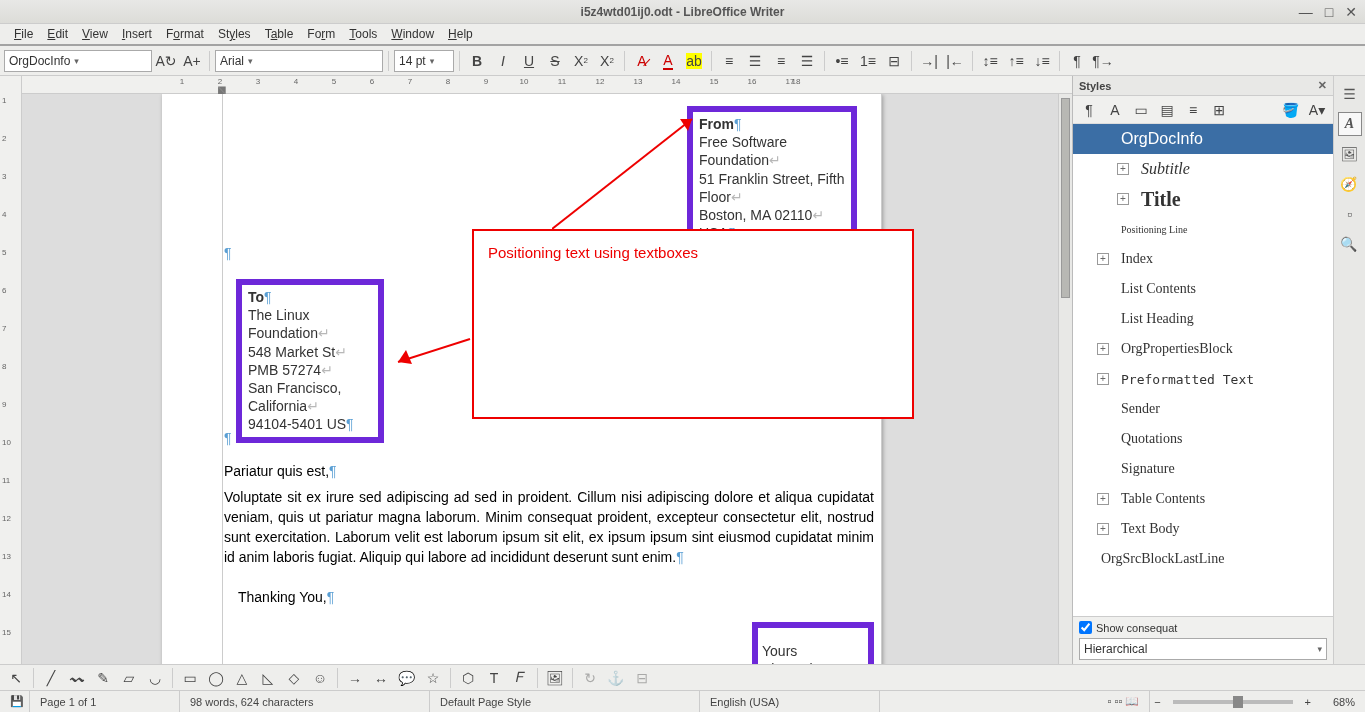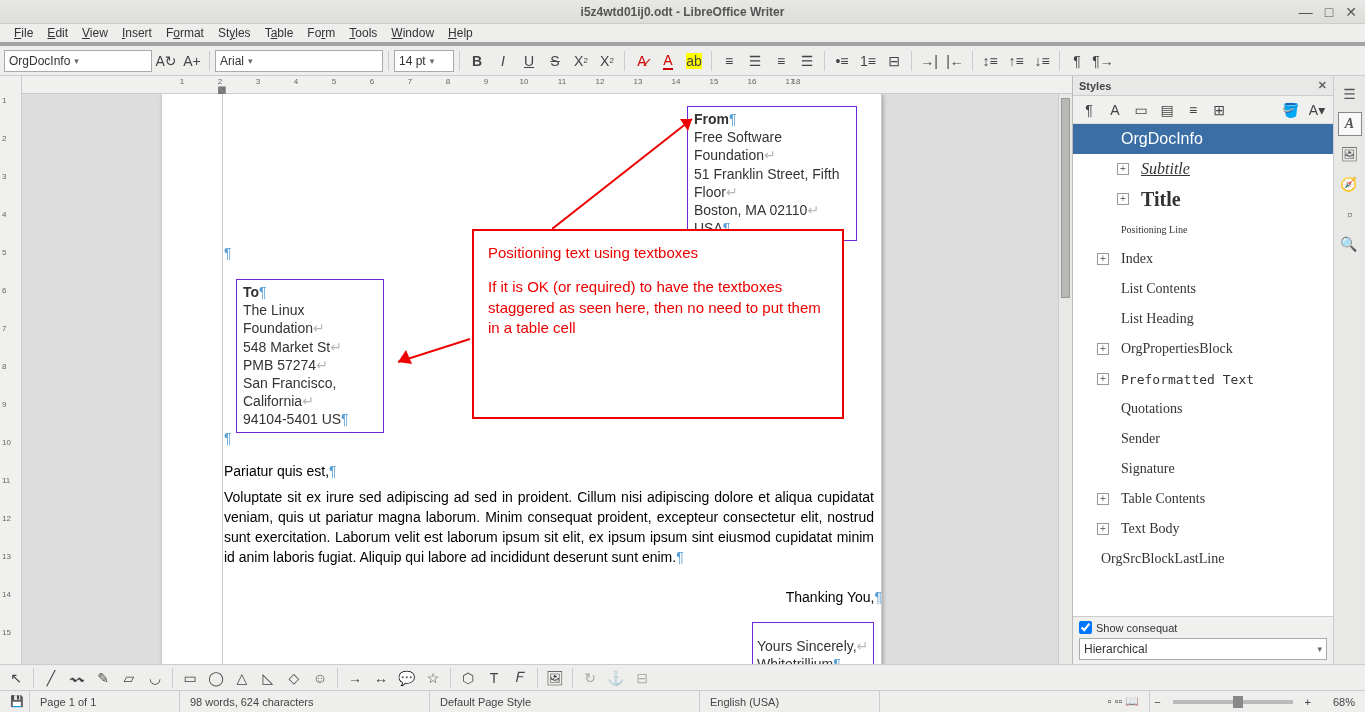--- a/index.html
+++ b/index.html
@@ -1,41 +1,41 @@
 <!DOCTYPE html>
 <html><head>
 <meta charset="utf-8">
 <style>
 * { box-sizing: border-box; margin: 0; padding: 0; font-family: "Liberation Sans", Arial, sans-serif; }
 body { width: 1365px; height: 712px; background: #eeeeec; overflow: hidden; display: flex; flex-direction: column; font-size: 12px; color: #333; }
 .titlebar { height: 24px; background: linear-gradient(#e8e8e6, #dcdcd8); display: flex; align-items: center; justify-content: center; position: relative; border-bottom: 1px solid #ccc; }
 .titlebar .title { font-weight: bold; font-size: 12px; color: #555; }
 .titlebar .controls { position: absolute; right: 8px; display: flex; gap: 12px; font-size: 14px; color: #555; }
-.menubar { height: 22px; background: #eeeeec; display: flex; align-items: center; padding: 0 8px; gap: 2px; font-size: 12px; border-bottom: 4px solid #a3a3a3; text-align: center; }
+.menubar { height: 22px; background: #eeeeec; display: flex; align-items: center; padding: 0 8px; gap: 2px; font-size: 12px; border-bottom: 2px solid #a3a3a3; text-align: center; }
 .menubar .item { padding: 2px 6px; cursor: default; }
 .menubar .item u { text-decoration: underline; }
 .toolbar { height: 30px; background: #eeeeec; display: flex; align-items: center; padding: 0 4px; gap: 2px; border-bottom: 1px solid #ccc; }
 .combo { height: 22px; background: #fff; border: 1px solid #aaa; display: flex; align-items: center; padding: 0 4px; font-size: 12px; position: relative; }
 .combo .drop { margin-left: 4px; font-size: 9px; color: #666; }
 .tb-btn { width: 24px; height: 24px; display: flex; align-items: center; justify-content: center; font-size: 14px; color: #444; border: 1px solid transparent; }
 .sep { width: 1px; height: 20px; background: #ccc; margin: 0 3px; }
 .main { flex: 1; display: flex; position: relative; overflow: hidden; }
 .vruler { width: 22px; background: #f0f0ee; border-right: 1px solid #ccc; position: relative; }
 .vruler .tick { position: absolute; left: 2px; font-size: 8px; color: #666; }
 .docwrap { flex: 1; display: flex; flex-direction: column; overflow: hidden; position: relative; }
 .hruler { height: 18px; background: #f0f0ee; border-bottom: 1px solid #ccc; position: relative; }
 .hruler-inner { position: absolute; left: 140px; right: 0; height: 100%; }
 .hruler .tick { position: absolute; top: 1px; font-size: 8px; color: #666; transform: translateX(-50%); }
 .hruler .marker { position: absolute; top: 8px; font-size: 10px; color: #777; }
 .docarea { flex: 1; background: #ddd; overflow: auto; position: relative; }
 .page { position: absolute; left: 140px; top: 0; width: 720px; min-height: 700px; background: #fff; box-shadow: 1px 1px 4px rgba(0,0,0,0.3); }
 .margin-guide { position: absolute; border: 0; }
 .margin-guide.left { left: 60px; top: 0; bottom: 0; border-left: 1px solid #ccc; }
 .margin-guide.right { right: 0px; top: 0; bottom: 0; border-left: 1px solid #ccc; }
-.textframe { position: absolute; border: 1px solid #6d28d9; background: #fff; padding: 3px 6px; font-family: "Liberation Serif", "Times New Roman", serif; font-size: 14px; line-height: 1.3; }
+.textframe { position: absolute; border: 6px solid #6d28d9; background: #fff; padding: 3px 6px; font-family: "Liberation Serif", "Times New Roman", serif; font-size: 14px; line-height: 1.3; }
 .pilcrow { color: #b8b8b8; }
 .pilcrow-blue { color: #5a9fd4; }
 .annot-box { position: absolute; border: 2px solid #e00; background: #fff; padding: 12px 14px; color: #e00; font-size: 15px; line-height: 1.35; }
 .arrow { position: absolute; pointer-events: none; }
 .body-text { position: absolute; font-family: "Liberation Serif", "Times New Roman", serif; font-size: 14px; line-height: 1.35; color: #000; }
 .sidepanel { width: 293px; background: #f0f0ee; border-left: 1px solid #bbb; display: flex; }
 .styles-pane { flex: 1; display: flex; flex-direction: column; }
 .pane-title { height: 20px; background: #e8e8e6; border-bottom: 1px solid #ccc; display: flex; align-items: center; padding: 0 6px; font-size: 11px; font-weight: bold; color: #444; }
 .pane-title .close { margin-left: auto; color: #666; }
 .styles-toolbar { height: 28px; background: #f0f0ee; display: flex; align-items: center; padding: 0 4px; gap: 2px; border-bottom: 1px solid #ddd; }
@@ -206,42 +206,41 @@
           <div><span>The Linux Foundation</span><span class="pilcrow">↵</span></div>
           <div><span>548 Market St</span><span class="pilcrow">↵</span></div>
           <div><span>PMB 57274</span><span class="pilcrow">↵</span></div>
           <div><span>San Francisco, California</span><span class="pilcrow">↵</span></div>
           <div><span>94104-5401 US</span><span class="pilcrow-blue">¶</span></div>
         </div>
 
         <div class="body-text" style="left:62px; top:150px"><span class="pilcrow-blue">¶</span></div>
         <div class="body-text" style="left:62px; top:335px"><span class="pilcrow-blue">¶</span></div>
 
-        <div class="annot-box" style="left:310px; top:135px; width:372px; height:190px">
+        <div class="annot-box" style="left:310px; top:135px; width:442px; height:190px">
           <div>Positioning text using textboxes</div>
           <div style="height:14px"></div>
-          <div>If it is OK (or required) to have the textboxes staggered as seen here, then no need to put them in a table cell</div>
         </div>
 
         <svg class="arrow" style="left:390px; top:15px; width:160px; height:125px">
           <line x1="0" y1="120" x2="140" y2="10" stroke="#e00" stroke-width="2"></line>
           <polygon points="140,10 128,10 136,22" fill="#e00"></polygon>
         </svg>
         <svg class="arrow" style="left:228px; top:240px; width:85px; height:45px">
           <line x1="80" y1="5" x2="8" y2="28" stroke="#e00" stroke-width="2"></line>
           <polygon points="8,28 22,30 16,16" fill="#e00"></polygon>
         </svg>
 
         <div class="body-text" style="left:62px; top:368px; width:650px">
           <span>Pariatur quis est,</span><span class="pilcrow-blue">¶</span>
         </div>
         <div class="body-text" style="left:62px; top:394px; width:650px; text-align:justify">
           <span>Voluptate sit ex irure sed adipiscing ad sed in proident. Cillum nisi adipiscing dolore et aliqua cupidatat veniam, quis ut pariatur magna laborum. Minim consequat proident, excepteur consectetur elit, nostrud sunt exercitation. Laborum velit est laborum ipsum sit elit, ex ipsum ipsum sint eiusmod cupidatat minim id anim laboris fugiat. Aliquip qui labore ad incididunt deserunt sunt enim.</span><span class="pilcrow-blue">¶</span>
         </div>
-        <div class="body-text" style="left:70px; top:494px; width:650px; text-align:right">
+        <div class="body-text" style="left:76px; top:494px; width:650px; text-align:left">
           <span>Thanking You,</span><span class="pilcrow-blue">¶</span>
         </div>
 
         <div class="textframe" style="left:590px; top:528px; width:122px; padding:14px 4px">
           <div><span>Yours Sincerely,</span><span class="pilcrow">↵</span></div>
           <div><span>Whitetrillium</span><span class="pilcrow-blue">¶</span></div>
         </div>
       </div>
 
       <div class="nav-handle" style="right:0; top:260px"></div>
@@ -271,21 +270,21 @@
       </div>
       <div class="styles-list" id="styles-list">
           <div class="style-row selected">
             <div class="tree" style="width: 40px;"></div>
             <div class="name" style="font: 16px Arial;">OrgDocInfo</div>
           </div>
           <div class="style-row">
             <div class="tree" style="width: 60px;">
               <span class="exp">+</span>
             </div>
-            <div class="name" style="font: italic 16px serif; text-decoration: underline;">Subtitle</div>
+            <div class="name" style="font: italic 16px serif;">Subtitle</div>
           </div>
           <div class="style-row">
             <div class="tree" style="width: 60px;">
               <span class="exp">+</span>
             </div>
             <div class="name" style="font: bold 20px serif;">Title</div>
           </div>
           <div class="style-row">
             <div class="tree" style="width: 40px;"></div>
             <div class="name" style="font: 10px serif;">Positioning Line</div>
@@ -311,25 +310,25 @@
             <div class="name" style="font: 14px serif;">OrgPropertiesBlock</div>
           </div>
           <div class="style-row">
             <div class="tree" style="width: 40px;">
               <span class="exp">+</span>
             </div>
             <div class="name" style="font: 13px monospace;">Preformatted Text</div>
           </div>
           <div class="style-row">
             <div class="tree" style="width: 40px;"></div>
+            <div class="name" style="font: 14px serif;">Sender</div>
+          </div>
+          <div class="style-row">
+            <div class="tree" style="width: 40px;"></div>
             <div class="name" style="font: 14px serif;">Quotations</div>
-          </div>
-          <div class="style-row">
-            <div class="tree" style="width: 40px;"></div>
-            <div class="name" style="font: 14px serif;">Sender</div>
           </div>
           <div class="style-row">
             <div class="tree" style="width: 40px;"></div>
             <div class="name" style="font: 14px serif;">Signature</div>
           </div>
           <div class="style-row">
             <div class="tree" style="width: 40px;">
               <span class="exp">+</span>
             </div>
             <div class="name" style="font: 14px serif;">Table Contents</div>

